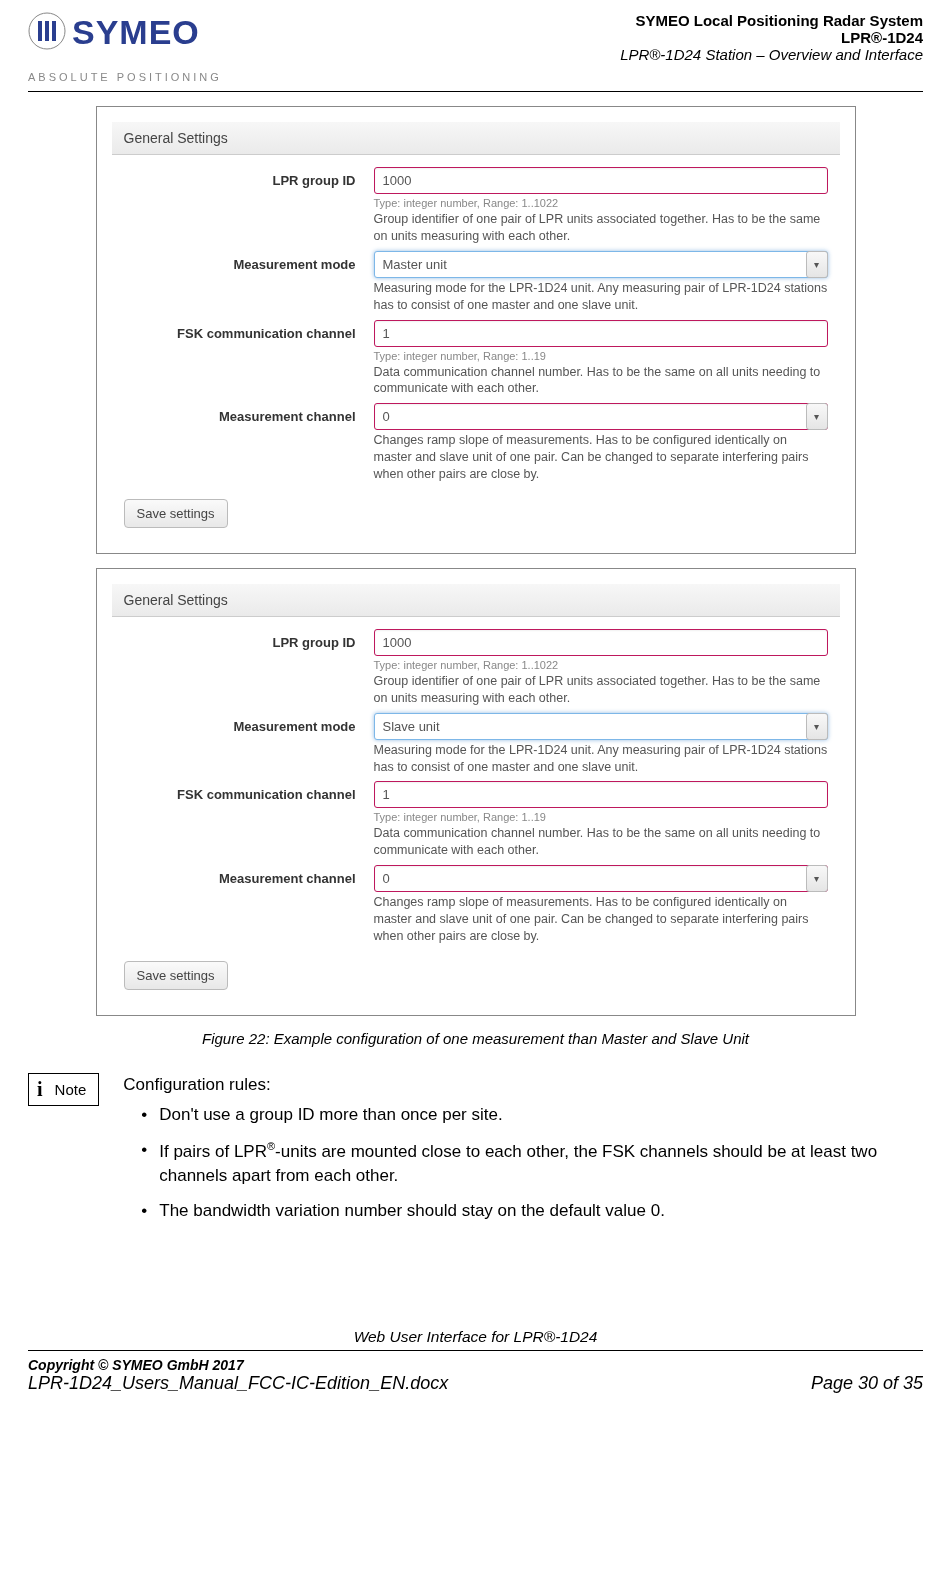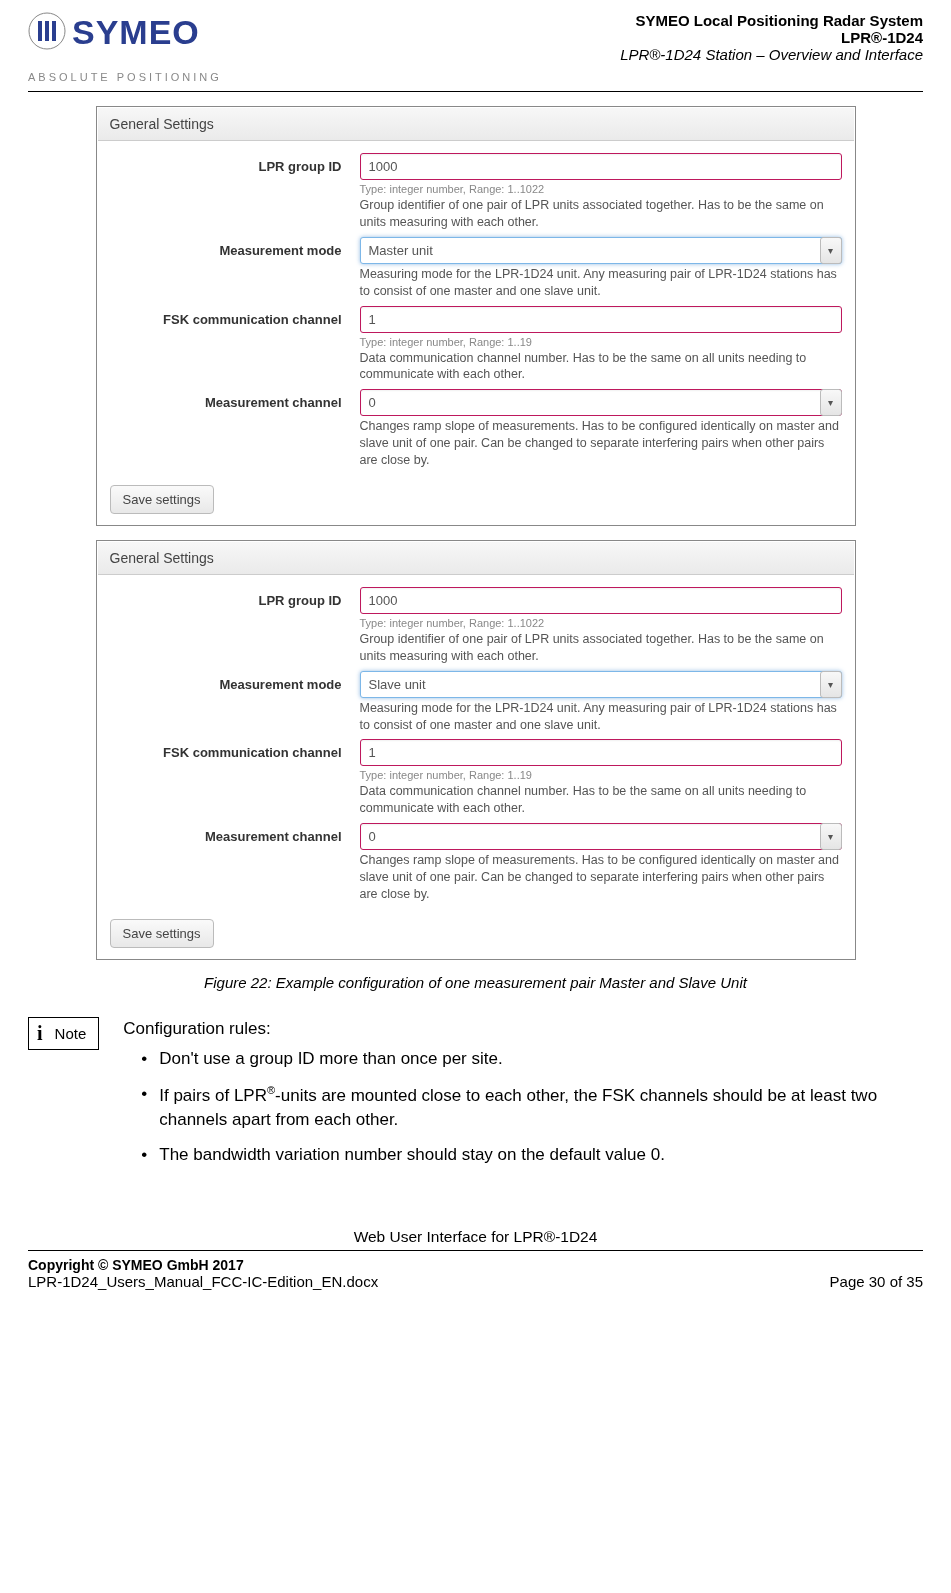--- a/index.html
+++ b/index.html
@@ -17,21 +17,21 @@
   .logo-top { display: flex; align-items: center; }
   .logo-bars { display:inline-block; margin-right:6px; }
   .logo-text { font-family: Arial; font-weight: bold; font-size: 34px; color:#2a3e8f; letter-spacing:1px; }
   .logo-sub { font-size:11px; letter-spacing:3px; color:#888; margin-top:18px; }
   .hdr-right { text-align:right; font-weight:bold; }
   .hdr-right .l1 { font-size:15px; }
   .hdr-right .l2 { font-size:15px; }
   .hdr-right .l3 { font-size:15px; font-style:italic; font-weight:normal; }
   hr.rule { border:none; border-top:1px solid #000; margin:8px 0 14px 0; }
 
-  .panel-wrap { margin: 0 auto 14px auto; width: 760px; border:1px solid #888; background:#fff; padding:1px;}
+  .panel-wrap { margin: 0 auto 14px auto; width: 760px; border:1px solid #888; background:#fff; padding:15px;}
   .panel-head { background: linear-gradient(#f7f7f7,#eaeaea); border-bottom:1px solid #ccc; padding:8px 12px; color:#444; font-size:14px;}
   .panel-body { padding:12px 12px 10px 12px; }
   .form-row { display:flex; margin-bottom:6px; }
   .form-label { width:250px; text-align:right; padding-right:18px; font-weight:bold; color:#333; font-size:13px; padding-top:6px;}
   .form-field { flex:1; }
   .text-input { width:100%; border:1px solid #be185d; border-radius:3px; padding:5px 8px; font-size:13px; color:#555; box-shadow: inset 0 1px 2px rgba(0,0,0,0.06);}
   .select-wrap { position:relative; }
   .select-caret { position:absolute; right:0; top:0; width:22px; height:100%; border:1px solid #bbb; border-radius:3px; background:linear-gradient(#f8f8f8,#e5e5e5); display:flex; align-items:center; justify-content:center; }
   .caret-glyph { font-size:10px; color:#555; }
   .sel-focus { border:1px solid #7db7e8 !important; box-shadow:0 0 4px rgba(120,170,220,0.8); }
@@ -43,24 +43,24 @@
 
   .note-row { display:flex; align-items:flex-start; gap:24px; margin-top:6px; }
   .note-badge { border:1.5px solid #000; padding:4px 12px 4px 8px; display:flex; align-items:center; gap:12px; font-size:15px; }
   .note-i { font-family: Georgia, serif; font-weight:bold; font-size:20px; }
   .note-content { flex:1; font-size:17px; line-height:1.45; }
   .note-content ul { list-style:none; padding-left:18px; margin-top:6px;}
   .note-content li { position:relative; padding-left:18px; margin-bottom:10px; }
   .note-content li::before { content:"•"; position:absolute; left:0; top:0; }
   sup { font-size:0.65em; }
 
-  .footer-wrap { margin-top:50px; }
+  .footer-wrap { margin-top:94px;font-style:italic; }
   .footer-center { text-align:center; font-size:15.5px; margin-bottom:2px; }
   hr.frule { border:none; border-top:1px solid #000; margin:4px 0 6px 0;}
-  .footer-bottom { display:flex; justify-content:space-between; font-size:15px; }
+  .footer-bottom { display:flex; justify-content:space-between; font-size:18px; }
   .copy { font-weight:bold; }
 </style>
 </head>
 <body>
 
 <div class="header-row">
   <div class="logo-block">
     <div class="logo-top">
       <span class="logo-bars">
         <svg width="38" height="38" viewBox="0 0 38 38">
@@ -170,21 +170,21 @@
               </div>
           </div>
           <div class="help-txt">Changes ramp slope of measurements. Has to be configured identically on master and slave unit of one pair. Can be changed to separate interfering pairs when other pairs are close by.</div>
         </div>
       </div>
       <button class="save-btn">Save settings</button>
     </div>
     </div>
   </div>
 
-<div class="caption">Figure 22: Example configuration of one measurement pair Master and Slave Unit</div>
+<div class="caption">Figure 22: Example configuration of one measurement than Master and Slave Unit</div>
 
 <div class="note-row">
   <div class="note-badge">
     <span class="note-i">i</span>
     <span>Note</span>
   </div>
   <div class="note-content">
     <div>Configuration rules:</div>
     <ul id="note-list">
         <li>Don't use a group ID more than once per site.</li>

